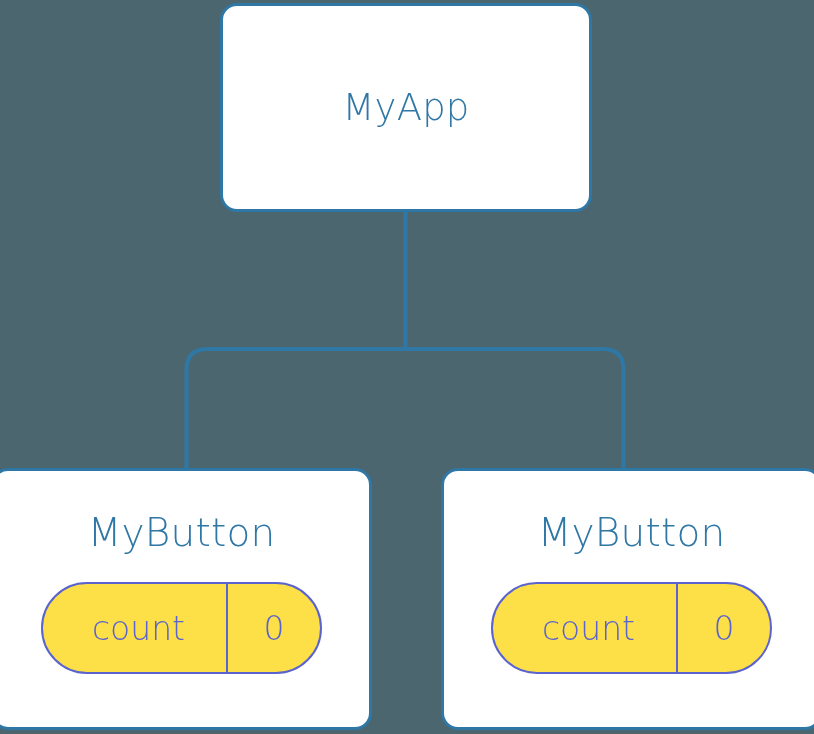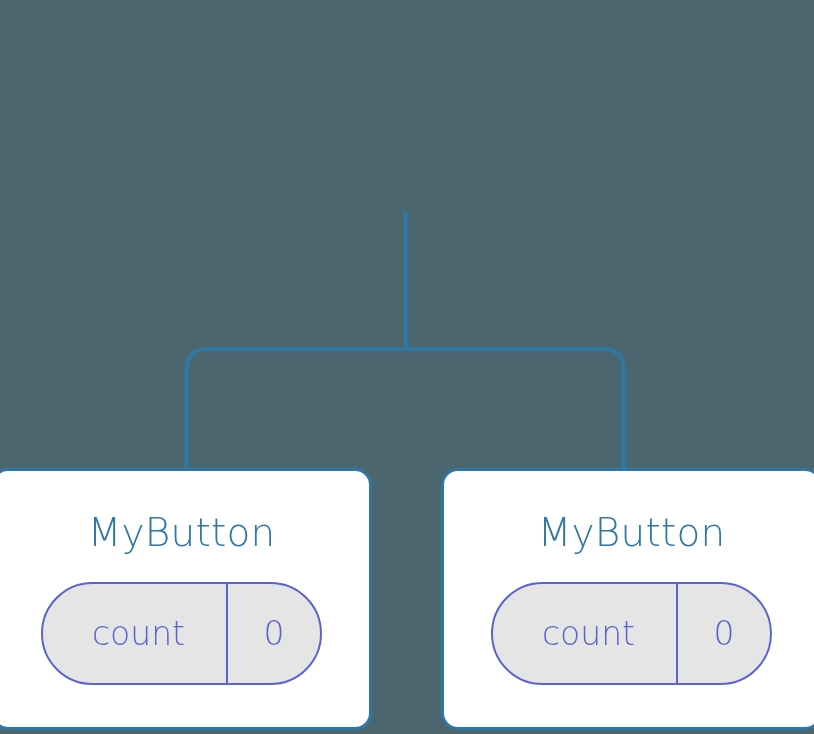--- a/index.html
+++ b/index.html
@@ -79,26 +79,26 @@
   }
 
   .node-root .node-title {
     font-size: 37px;
   }
 
   
   .state-pill {
     margin-top: 30px;
     box-sizing: border-box;
-    height: 103px;
+    height: 92px;
     display: flex;
     align-items: stretch;
     border: 2px solid #5b63cf;
     border-radius: 52px;
-    background: #e5e5e5;
+    background: #fde047;
     overflow: hidden;
   }
 
   .pill-key,
   .pill-value {
     display: flex;
     align-items: center;
     justify-content: center;
     color: #5b63cf;
     font-size: 33px;
@@ -123,20 +123,23 @@
 <div id="stage">
 
   <svg id="connectors" viewBox="0 0 814 734" width="814" height="734" xmlns="http://www.w3.org/2000/svg">
 
     <path d="M 405.5 211 L 405.5 349" fill="none" stroke="#2f77a5" stroke-width="4"></path>
 
     <path d="M 186.5 472 L 186.5 370 Q 186.5 349 207.5 349
              L 602.5 349 Q 623.5 349 623.5 370 L 623.5 472" fill="none" stroke="#2f77a5" stroke-width="4" stroke-linecap="butt" stroke-linejoin="round"></path>
   </svg>
 
+  <div class="node node-root">
+    <div class="node-title">MyApp</div>
+  </div>
 
   <div class="node node-child node-child-left">
     <div class="node-title">MyButton</div>
     <div class="state-pill">
       <div class="pill-key">count</div>
       <div class="pill-value">0</div>
     </div>
   </div>
 
   <div class="node node-child node-child-right">

